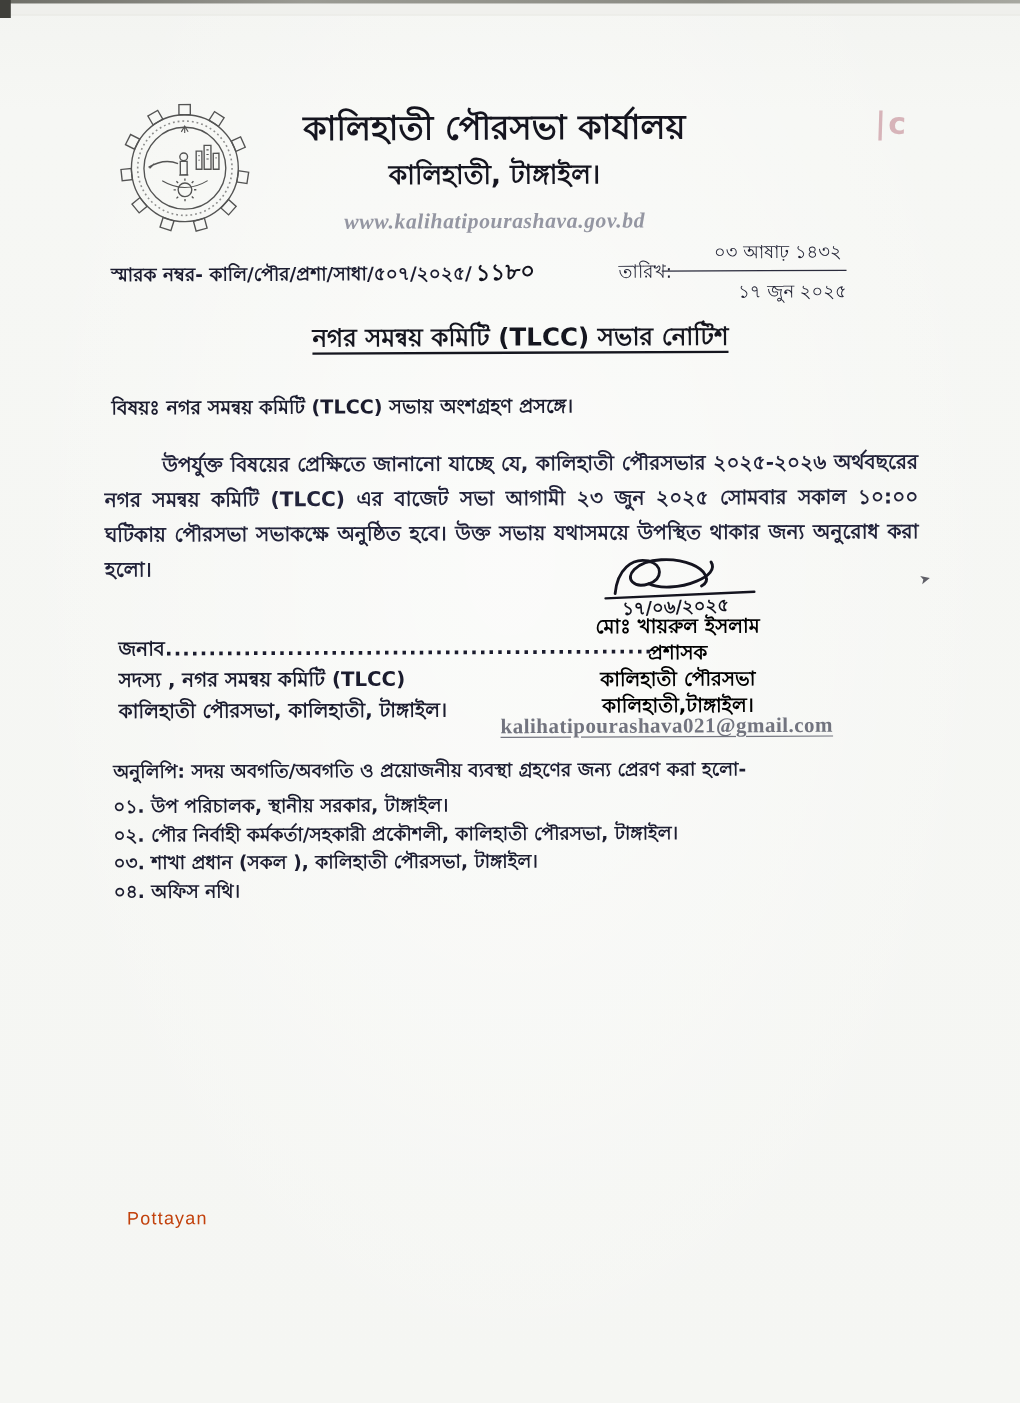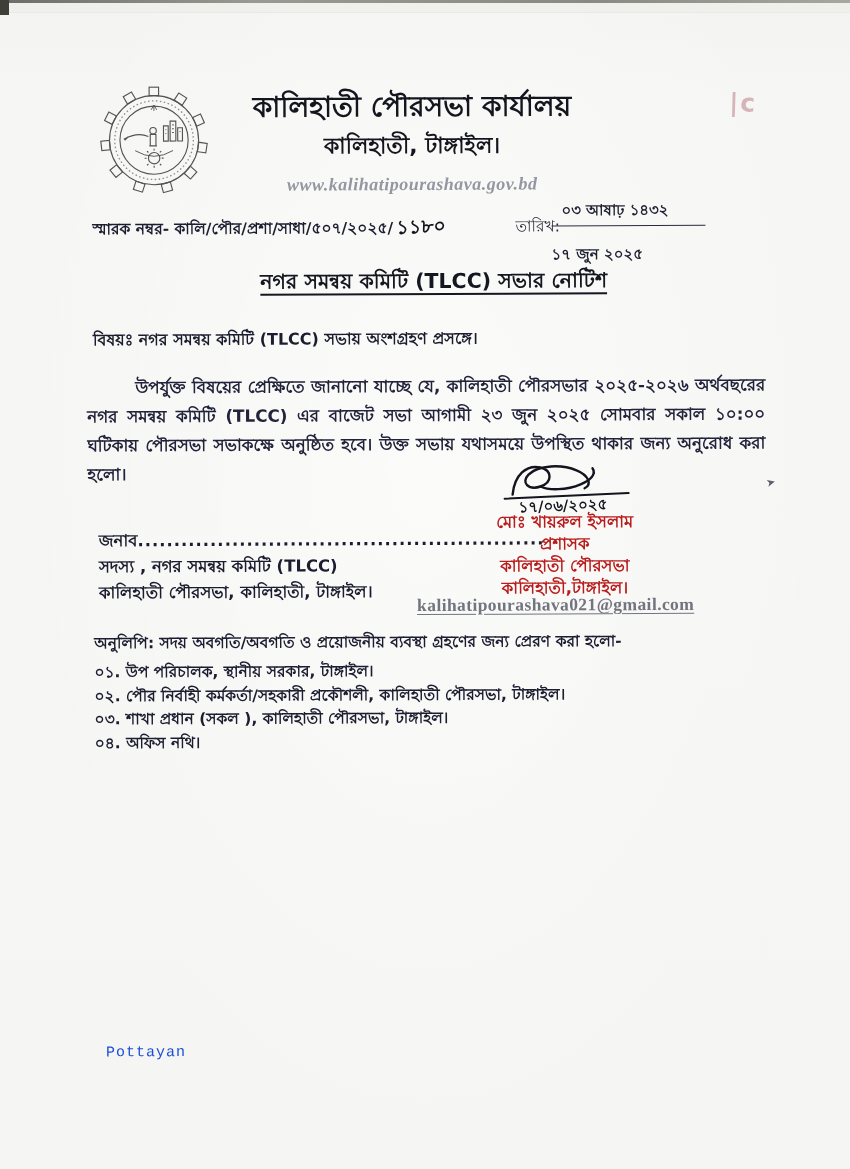--- a/index.html
+++ b/index.html
@@ -29,54 +29,54 @@
   
   .logo{position:absolute;left:99px;top:85px;width:114px;height:108px;}
   .hdr{position:absolute;left:228px;top:90px;width:372px;text-align:center;}
   .org-name{font-size:28px;font-weight:800;color:#15151f;line-height:34px;}
   .org-loc{font-size:22px;font-weight:800;color:#15151f;margin-top:4px;}
   .website{font-family:"Liberation Serif",serif;font-style:italic;font-weight:700;font-size:18px;color:#9496a2;margin-top:9px;letter-spacing:.5px;}
   
   .memo{position:absolute;left:94px;top:212px;font-size:15.5px;font-weight:700;color:#1c1d30;}
   .memo .hand{font-size:19px;font-weight:600;display:inline-block;transform:rotate(-2deg) skewX(-4deg);margin-left:3px;color:#14141f;}
   .date-label{position:absolute;left:517px;top:215px;font-size:15.5px;font-weight:400;}
-  .date-frac{position:absolute;left:553px;top:199px;width:154px;text-align:left;font-size:15px;font-weight:700;}
+  .date-frac{position:absolute;left:553px;top:199px;width:154px;text-align:right;font-size:15px;font-weight:400;}
   .date-frac .top{padding:0 4px 2px 10px;}
-  .date-frac .bottom{border-top:1.6px solid #2a2b3c;padding-top:16px;}
+  .date-frac .bottom{border-top:1.6px solid #2a2b3c;padding-top:5px;}
   
   .notice-title{
     position:absolute;left:20px;right:0;top:266px;text-align:center;
     font-size:20.5px;font-weight:800;color:#15161f;
     text-decoration:underline;text-underline-offset:5px;text-decoration-thickness:1.6px;
   }
   .subject{position:absolute;left:94px;top:326px;font-size:16px;font-weight:700;color:#1b1c2e;}
   .body-par{
     position:absolute;left:88px;top:372px;width:678px;
     font-size:16.8px;font-weight:600;color:#22233a;
     line-height:29px;text-align:justify;text-indent:48px;
   }
   
   .addr{position:absolute;left:99px;top:531px;width:380px;font-size:16.5px;font-weight:700;color:#1b1c2e;}
   .addr .l{margin-bottom:8px;line-height:18px;}
   .addr .dots{letter-spacing:1px;font-weight:800;}
   
   .sig-svg{position:absolute;left:497px;top:461px;width:152px;height:60px;}
-  .signer{position:absolute;left:458px;top:514px;width:214px;text-align:center;font-size:16.5px;font-weight:800;color:#b91c1c;}
+  .signer{position:absolute;left:458px;top:514px;width:214px;text-align:center;font-size:16.5px;font-weight:800;color:#000000;}
   .signer div{margin-bottom:5px;line-height:17px;}
   .email{
     position:absolute;left:417px;top:595px;width:360px;
     font-family:"Liberation Serif",serif;font-size:17.5px;font-weight:700;
     color:#72747f;text-decoration:underline;text-underline-offset:3px;letter-spacing:.4px;
   }
   
   .dist{position:absolute;left:94px;top:630px;width:600px;font-size:15.5px;font-weight:700;color:#1c1d30;}
   .dist .head{margin-bottom:4px;}
   .dist .item{line-height:23.5px;}
   
-  .pottayan{position:absolute;left:104px;top:1043px;font-family:Liberation Mono, monospace;font-size:15px;color:#1d4ed8;letter-spacing:1px;}
+  .pottayan{position:absolute;left:104px;top:1006px;font-family:Liberation Sans, sans-serif;font-size:15px;color:#c2410c;letter-spacing:1px;}
 </style>
 </head>
 <body>
 
 <div class="paper"></div>
 
 <div class="scan-topline"></div>
 <div class="scan-strip"></div>
 <div class="scan-corner"></div>
 

